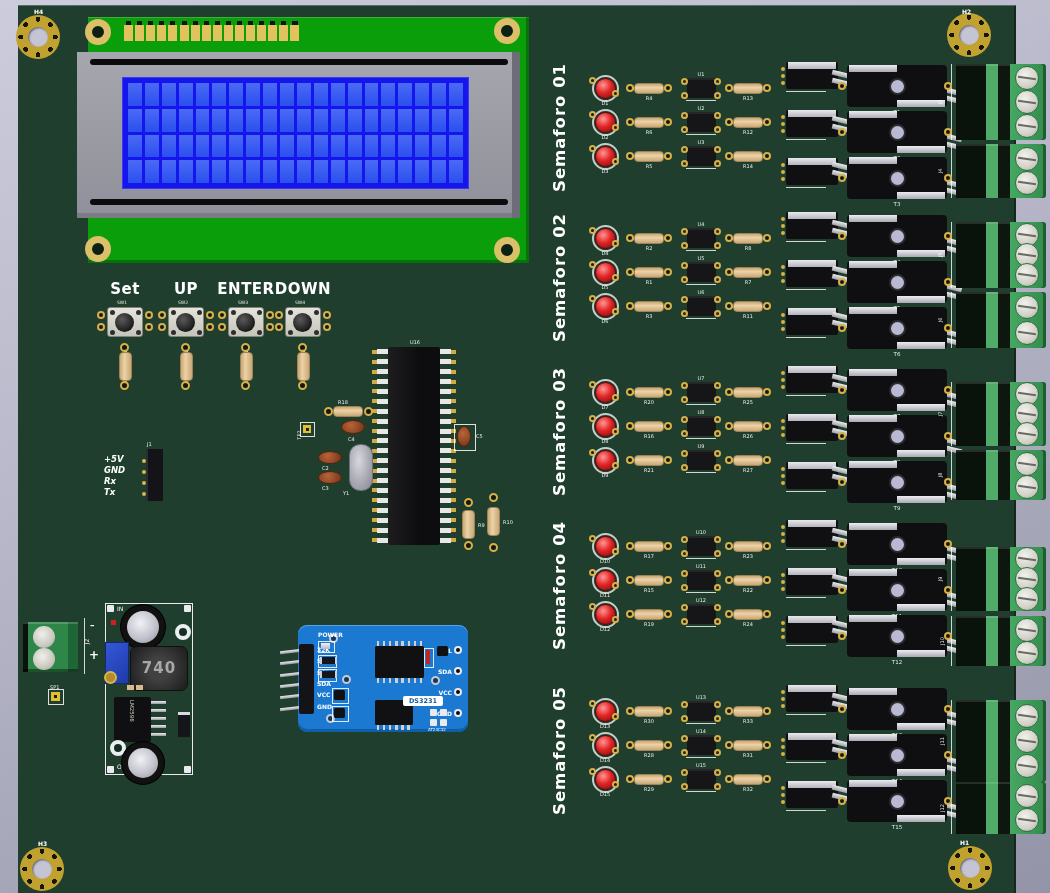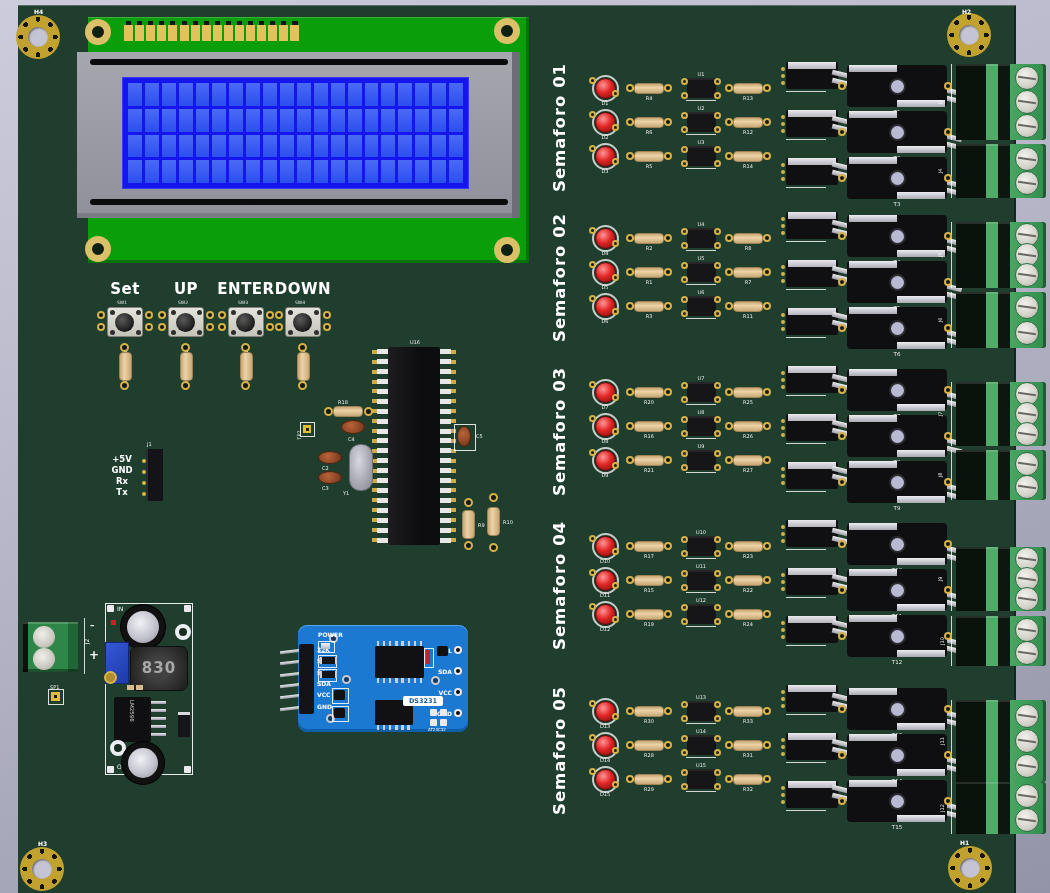--- a/index.html
+++ b/index.html
@@ -48,21 +48,21 @@
   .btn-label{position:absolute;font-size:15px;font-weight:bold;color:#fff;letter-spacing:.5px;text-align:center;width:60px;}
   .tact{position:absolute;width:36px;height:30px;background:linear-gradient(#e4e4dc,#c4c4ba);border:1px solid #83837a;border-radius:3px;box-sizing:border-box;}
   .tact-cap{position:absolute;left:7px;top:5px;width:19px;height:19px;border-radius:50%;
     background:radial-gradient(circle at 38% 35%,#5a5a5a,#1b1b1b 70%);}
   .tact-dot{position:absolute;width:5px;height:5px;border-radius:50%;background:#2e2e2e;}
   .resv-body{position:absolute;width:13px;height:29px;border-radius:4px;border:1px solid #a08455;
     background:linear-gradient(90deg,#c9a877,#ecd2a6 40%,#c9a877);box-sizing:border-box;}
   .resh-body{position:absolute;width:30px;height:11px;border-radius:4px;border:1px solid #a08455;
     background:linear-gradient(#c9a877,#ecd2a6 40%,#c9a877);box-sizing:border-box;}
   
-  .ser-label{position:absolute;font-size:8.5px;font-weight:bold;color:#fff;width:36px;text-align:center;line-height:9px;}
+  .ser-label{position:absolute;font-size:8.5px;font-weight:bold;color:#fff;width:36px;text-align:left;line-height:9px;font-style:italic;}
   
   .dip-body{left:388px;top:347px;width:52px;height:198px;border-radius:2px;
     background:linear-gradient(90deg,#1d1d1f,#0d0d0f 60%);}
   .dip-pins{position:absolute;top:347px;width:11px;height:198px;
     background:repeating-linear-gradient(180deg,rgba(0,0,0,0) 0 2.4px,#e8e8e8 2.4px 7.4px,rgba(0,0,0,0) 7.4px 9.9px);}
   .dip-pads{position:absolute;top:347px;width:5px;height:198px;
     background:repeating-linear-gradient(180deg,rgba(0,0,0,0) 0 2.9px,#d2ab44 2.9px 6.9px,rgba(0,0,0,0) 6.9px 9.9px);}
   .xtal{left:349px;top:444px;width:22px;height:45px;border-radius:11px;border:1px solid #70707a;
     background:radial-gradient(ellipse at 40% 35%,#d8d8e0,#a6a6b0 60%,#878791);}
   .disc{position:absolute;border-radius:50%;border:1px solid #54260f;
@@ -350,21 +350,21 @@
   <div class="corner-pad" style="left:184px;top:766px;"></div>
   <div class="silk" style="left:117px;top:605px;font-size:6px;">IN</div>
   <div class="silk" style="left:117px;top:763px;font-size:6px;">OUT</div>
   <div class="abs" style="left:111px;top:620px;width:5px;height:5px;background:#cc2222;"></div>
   <div class="ecap" style="left:121px;top:605px;width:44px;height:44px;"></div>
   <div class="ecap-top" style="left:127px;top:611px;width:32px;height:32px;"></div>
   <div class="mod-hole" style="left:175px;top:624px;"></div>
   <div class="abs trimmer"></div>
   <div class="pad-ring" style="left:104px;top:671px;width:13px;height:13px;border-color:#d8b648;background:#b08c2c;"></div>
   <div class="abs inductor">
-      <div class="inductor-text">830</div>
+      <div class="inductor-text">740</div>
     </div>
   <div class="abs" style="left:127px;top:685px;width:7px;height:5px;background:#d8ba8c;"></div>
   <div class="abs" style="left:136px;top:685px;width:7px;height:5px;background:#d8ba8c;"></div>
   <div class="lead" style="left:151px;top:701px;width:15px;height:3px;"></div>
   <div class="lead" style="left:151px;top:709px;width:15px;height:3px;"></div>
   <div class="lead" style="left:151px;top:717px;width:15px;height:3px;"></div>
   <div class="lead" style="left:151px;top:725px;width:15px;height:3px;"></div>
   <div class="lead" style="left:151px;top:733px;width:15px;height:3px;"></div>
   <div class="abs lm-ic"></div>
   <div class="lm-text" style="left:135px;top:700px;">LM2596</div>

